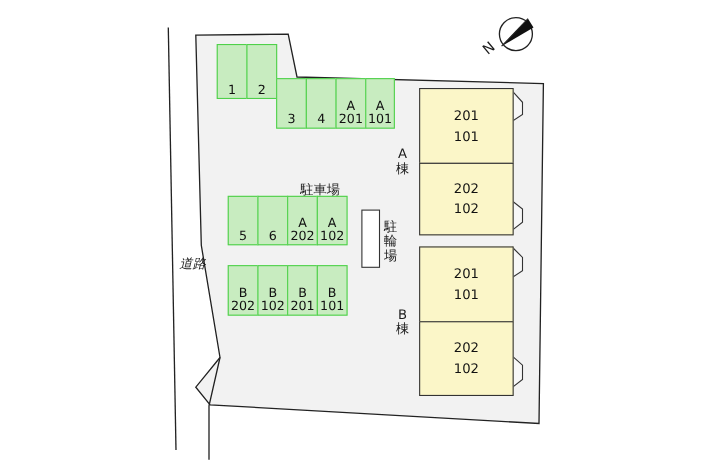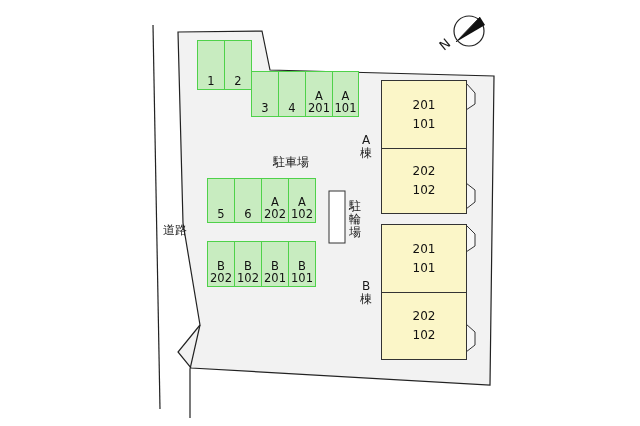--- a/index.html
+++ b/index.html
@@ -40,23 +40,23 @@
     <circle cx="469" cy="31" r="15" fill="#fff" stroke="#222" stroke-width="1.2"></circle>
     <polygon points="456,42 480,17 485,25" fill="#111"></polygon>
     <line x1="456" y1="42" x2="480" y2="17" stroke="#222" stroke-width="1"></line>
   </g>
 
   <rect x="329" y="191" width="16" height="52" fill="#fff" stroke="#333" stroke-width="1"></rect>
 </svg>
 
 <div class="lbl" style="left:440px; top:38px; font-size:13px; transform:rotate(-40deg);">N</div>
 
-<div class="lbl" style="left:163px; top:224px;">道路</div>
+<div class="lbl" style="left:163px; top:234px;font-style:italic;">道路</div>
 
-<div class="lbl" style="left:273px; top:156px;">駐車場</div>
+<div class="lbl" style="left:273px; top:166px;">駐車場</div>
 
 <div class="vtext" style="left:348px; top:200px;">
   <div>駐</div>
   <div>輪</div>
   <div>場</div>
 </div>
 
 <div class="vtext" style="left:359px; top:134px;">
   <div>A</div>
   <div>棟</div>

